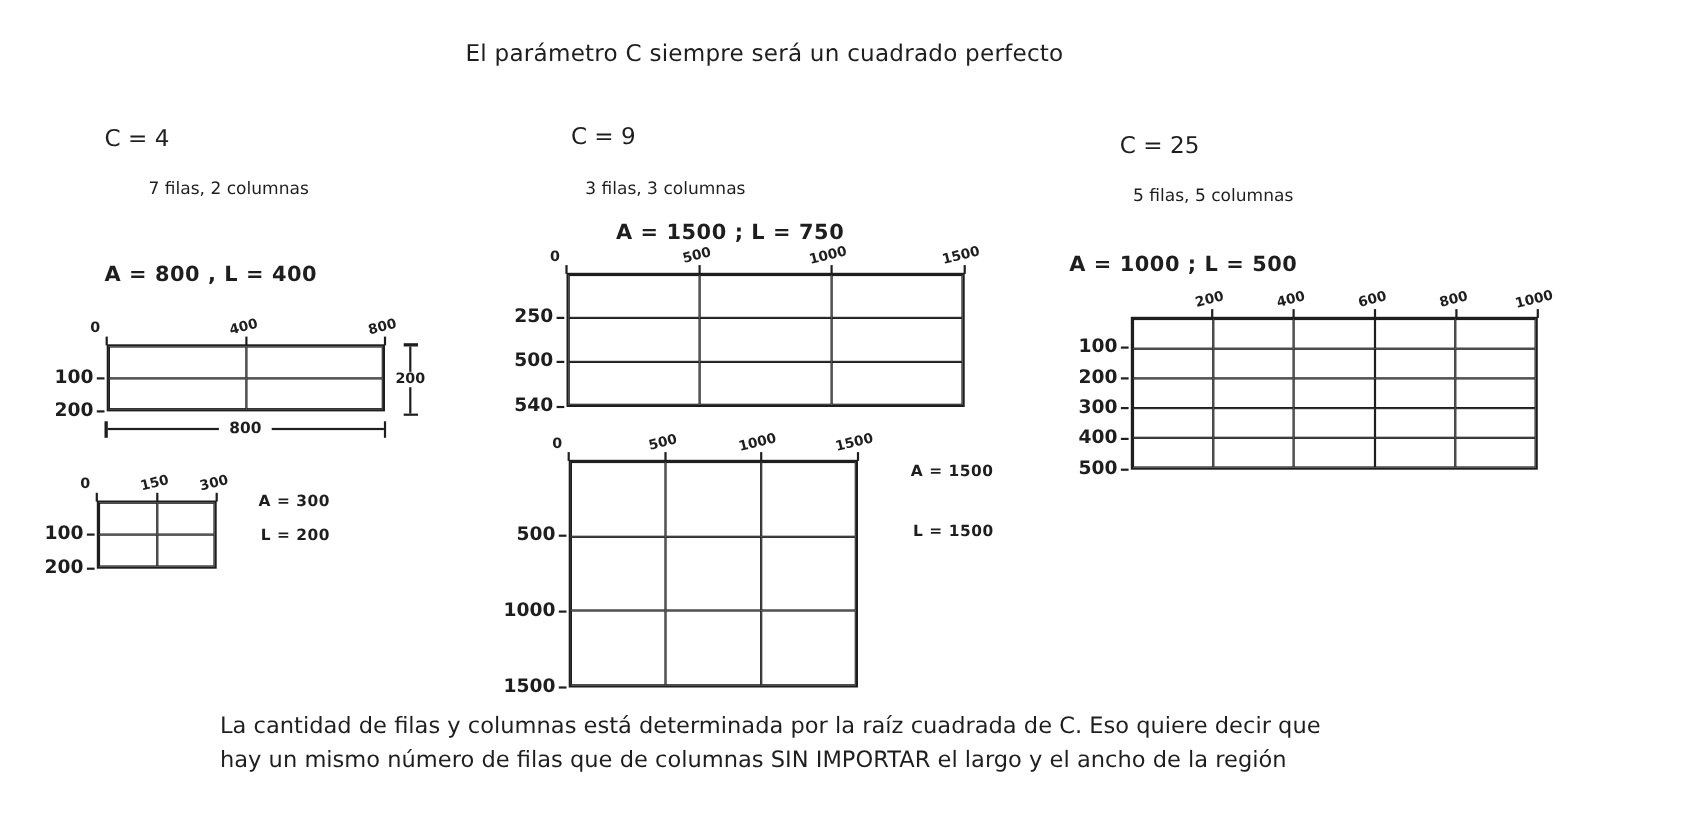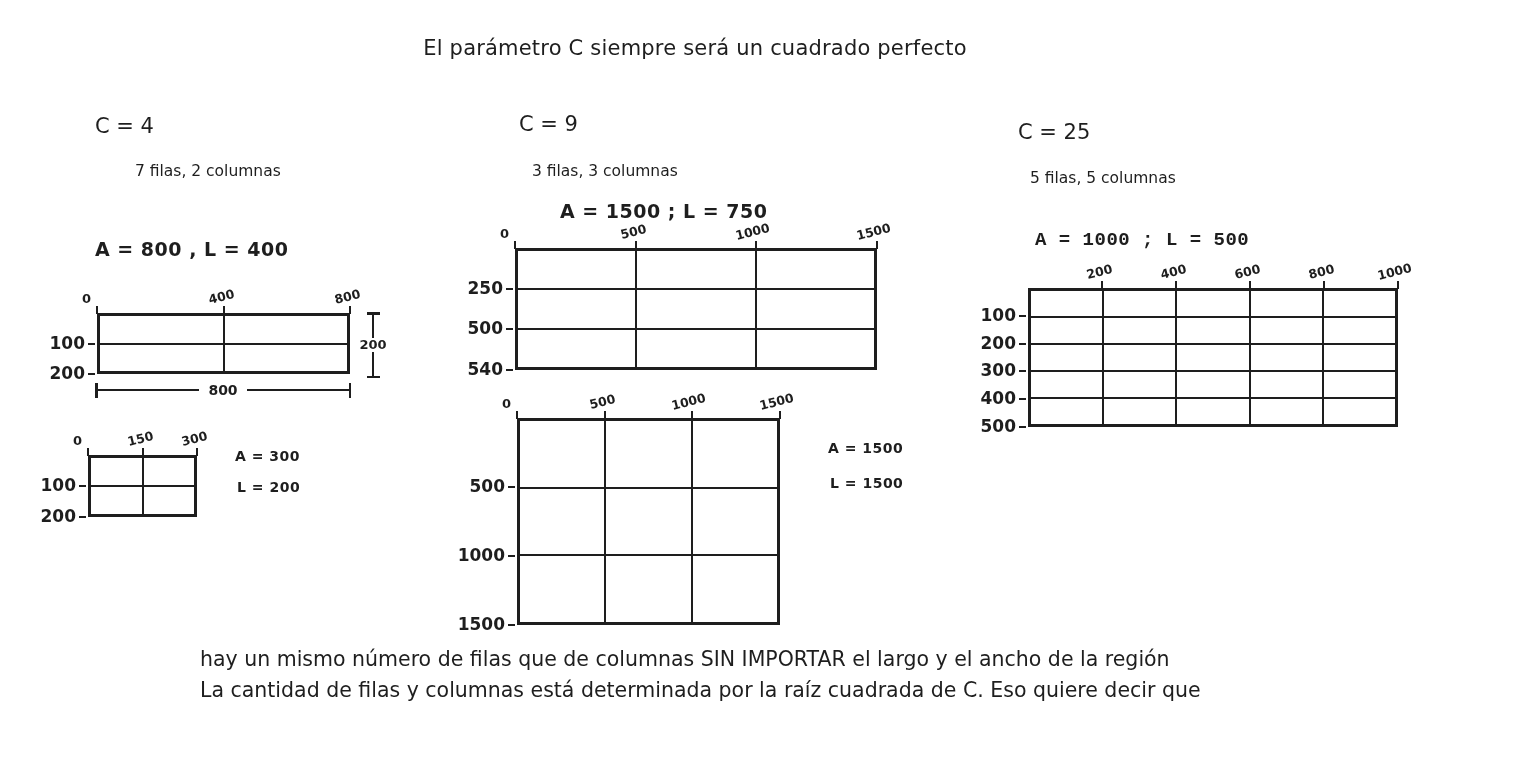--- a/index.html
+++ b/index.html
@@ -51,27 +51,27 @@
   .hdim .serif-v{ width:2.5px; height:15px; background:var(--ink); }
   .hdim .hline{ height:2.5px; flex:1; background:var(--ink); }
   .hdim .hdim-label{ font-size:14px; font-weight:700; margin:0 9px; line-height:1; }
 
   
   .lbl-c9{ left:519px; top:112px; }
   .lbl-c9-rc{ left:532px; top:162px; }
   .lbl-c9-params{ left:560px; top:200px; }
   .grid-c9a{ left:515px; top:248px; width:362px; height:122px; }
   .grid-c9b{ left:517px; top:418px; width:263px; height:207px; }
-  .lbl-c9b-a{ left:828px; top:440px;text-align:center; }
+  .lbl-c9b-a{ left:828px; top:421px;text-align:center; }
   .lbl-c9b-l{ left:830px; top:475px; }
 
   
   .lbl-c25{ left:1018px; top:120px; }
   .lbl-c25-rc{ left:1030px; top:169px; }
-  .lbl-c25-params{ left:1035px; top:229px;font-family:Liberation Mono, monospace; }
+  .lbl-c25-params{ left:972px; top:229px; }
   .grid-c25{ left:1028px; top:288px; width:370px; height:139px; }
 
   .footer{ left:200px; top:644px; font-size:20.5px; line-height:31px; white-space:nowrap; }
 </style>
 </head>
 <body>
 
 <div class="canvas">
 
   <div class="abs title">El parámetro C siempre será un cuadrado perfecto</div>
@@ -252,17 +252,17 @@
         <span class="ytick" style="top: 60%;">300</span>
         <i class="ymark" style="top: 60%;"></i>
         <span class="ytick" style="top: 80%;">400</span>
         <i class="ymark" style="top: 80%;"></i>
         <span class="ytick" style="top: 100%;">500</span>
         <i class="ymark" style="top: 100%;"></i>
       </div>
   </div>
 
   <div class="abs footer">
+    <div>La cantidad de filas y columnas está determinada por la raíz cuadrada de C. Eso quiere decir que</div>
     <div>hay un mismo número de filas que de columnas SIN IMPORTAR el largo y el ancho de la región</div>
-    <div>La cantidad de filas y columnas está determinada por la raíz cuadrada de C. Eso quiere decir que</div>
   </div>
 
 </div>
 
 </body></html>

